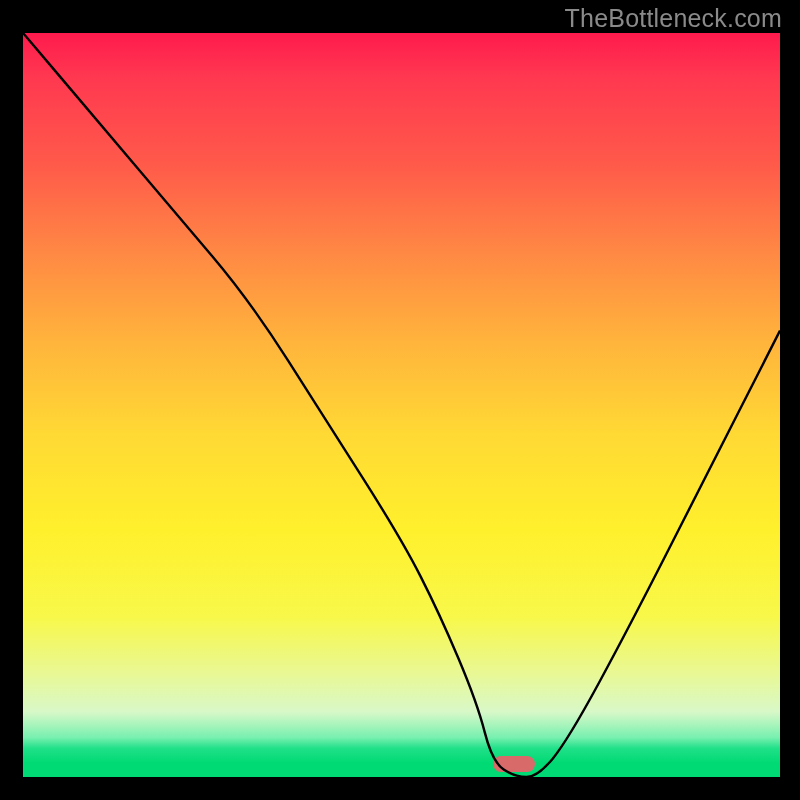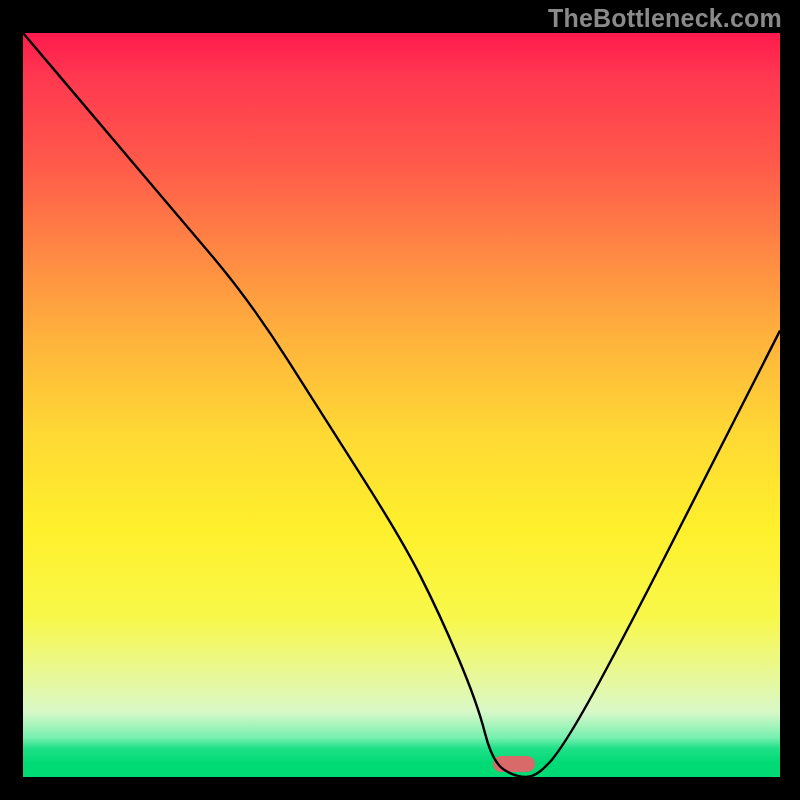--- a/index.html
+++ b/index.html
@@ -55,21 +55,21 @@
     height: 16px;
     background: #d86a6a;
     border-radius: 8px;
   }
   .watermark {
     position: absolute;
     top: 4px;
     right: 18px;
     font-family: Arial, Helvetica, sans-serif;
     font-size: 25px;
-    font-weight: 700;
+    font-weight: 400;
     color: #8a8a8a;
     letter-spacing: 0.2px;
   }
   svg.curve {
     position: absolute;
     left: 0;
     top: 0;
     width: 757px;
     height: 744px;
     pointer-events: none;

